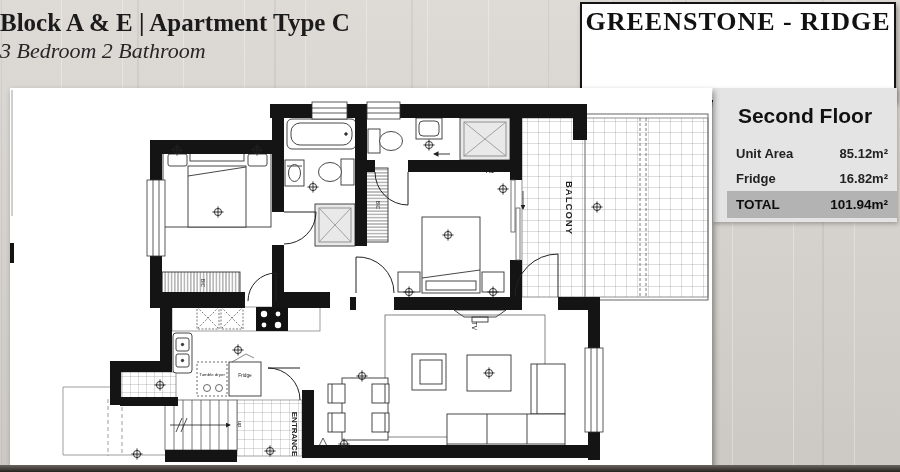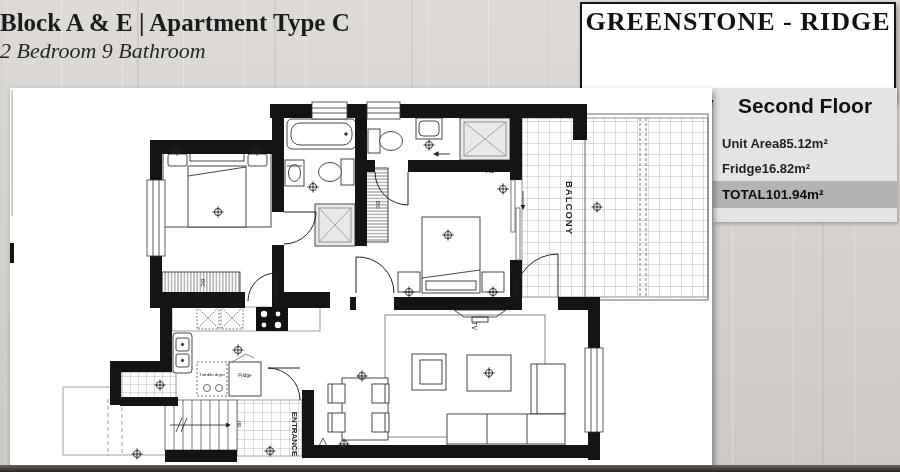--- a/index.html
+++ b/index.html
@@ -26,33 +26,33 @@
     text-align:center;letter-spacing:1px;color:#111;margin-top:3px;line-height:30px;}
   .logo-grass{flex:1;margin:0 4px;}
   .logo-line1{height:3px;background:var(--logo-red,#b02a4c);margin:1px 6px 0 6px;}
   .logo-line2{height:2px;background:var(--logo-red,#b02a4c);margin:2px 6px 3px 6px;}
   
   .plan{position:absolute;left:10px;top:88px;width:702px;height:378px;background:#fff;
     box-shadow:2px 3px 6px rgba(0,0,0,0.4);}
   
   .panel{position:absolute;left:713px;top:88px;width:184px;height:134px;
     background:var(--panel-gray,#e4e4e4);box-shadow:1px 2px 4px rgba(0,0,0,0.25);}
-  .panel .floor-title{font-weight:bold;font-size:21px;color:#111;text-align:center;padding-top:6px;}
+  .panel .floor-title{font-weight:bold;font-size:21px;color:#111;text-align:center;padding-top:16px;}
   .panel .rows{margin-top:13px;}
-  .panel .row{display:flex;padding:0 9px;
-    font-weight:bold;font-size:13px;color:#222;line-height:25px;}
+  .panel .row{display:flex;justify-content:space-between;padding:0 9px;
+    font-weight:bold;font-size:13px;color:#222;line-height:25px;margin-left:14px;}
   .panel .row.total{background:var(--total-band,#b3b3b3);color:#0d0d0d;font-size:13.5px;line-height:27px;}
   svg text{font-family:"Liberation Sans",sans-serif;fill:#222;}
 </style>
 </head>
 <body>
 
 <div class="header">
   <div class="title">Block A &amp; E | Apartment Type C</div>
-  <div class="subtitle">2 Bedroom 9 Bathroom</div>
+  <div class="subtitle">3 Bedroom 2 Bathroom</div>
 </div>
 
 <div class="logo">
   <div class="logo-text">GREENSTONE - RIDGE</div>
   <svg class="logo-grass" viewBox="0 0 300 34" preserveAspectRatio="none">
     <rect x="0" y="29" width="300" height="5" fill="var(--grass-green,#4c9a47)"></rect>
     <path id="grass-blades" fill="var(--grass-green,#4c9a47)" d="M-2.0,34 L2.2,34 L-5.9,24 Z M6.6,34 L10.8,34 L5.7,13 Z M15.2,34 L19.4,34 L17.3,23 Z M18.8,34 L23.0,34 L23.9,12 Z M27.4,34 L31.6,34 L35.5,22 Z M31.0,34 L35.2,34 L29.1,11 Z M39.6,34 L43.8,34 L40.7,21 Z M48.2,34 L52.4,34 L52.3,10 Z M51.8,34 L56.0,34 L58.9,20 Z M60.4,34 L64.6,34 L57.5,9 Z M64.0,34 L68.2,34 L64.1,19 Z M72.6,34 L76.8,34 L75.7,8 Z M81.2,34 L85.4,34 L87.3,18 Z M84.8,34 L89.0,34 L80.9,7 Z M93.4,34 L97.6,34 L92.5,17 Z M97.0,34 L101.2,34 L99.1,6 Z M105.6,34 L109.8,34 L110.7,16 Z M114.2,34 L118.4,34 L122.3,5 Z M117.8,34 L122.0,34 L115.9,15 Z M126.4,34 L130.6,34 L127.5,4 Z M130.0,34 L134.2,34 L134.1,14 Z M138.6,34 L142.8,34 L145.7,24 Z M147.2,34 L151.4,34 L144.3,13 Z M150.8,34 L155.0,34 L150.9,23 Z M159.4,34 L163.6,34 L162.5,12 Z M163.0,34 L167.2,34 L169.1,22 Z M171.6,34 L175.8,34 L167.7,11 Z M180.2,34 L184.4,34 L179.3,21 Z M183.8,34 L188.0,34 L185.9,10 Z M192.4,34 L196.6,34 L197.5,20 Z M196.0,34 L200.2,34 L204.1,9 Z M204.6,34 L208.8,34 L202.7,19 Z M213.2,34 L217.4,34 L214.3,8 Z M216.8,34 L221.0,34 L220.9,18 Z M225.4,34 L229.6,34 L232.5,7 Z M229.0,34 L233.2,34 L226.1,17 Z M237.6,34 L241.8,34 L237.7,6 Z M246.2,34 L250.4,34 L249.3,16 Z M249.8,34 L254.0,34 L255.9,5 Z M258.4,34 L262.6,34 L254.5,15 Z M262.0,34 L266.2,34 L261.1,4 Z M270.6,34 L274.8,34 L272.7,14 Z M279.2,34 L283.4,34 L284.3,24 Z M282.8,34 L287.0,34 L290.9,13 Z M291.4,34 L295.6,34 L289.5,23 Z M295.0,34 L299.2,34 L296.1,12 Z "></path>
   </svg>
   <div class="logo-line1"></div>
   <div class="logo-line2"></div>

